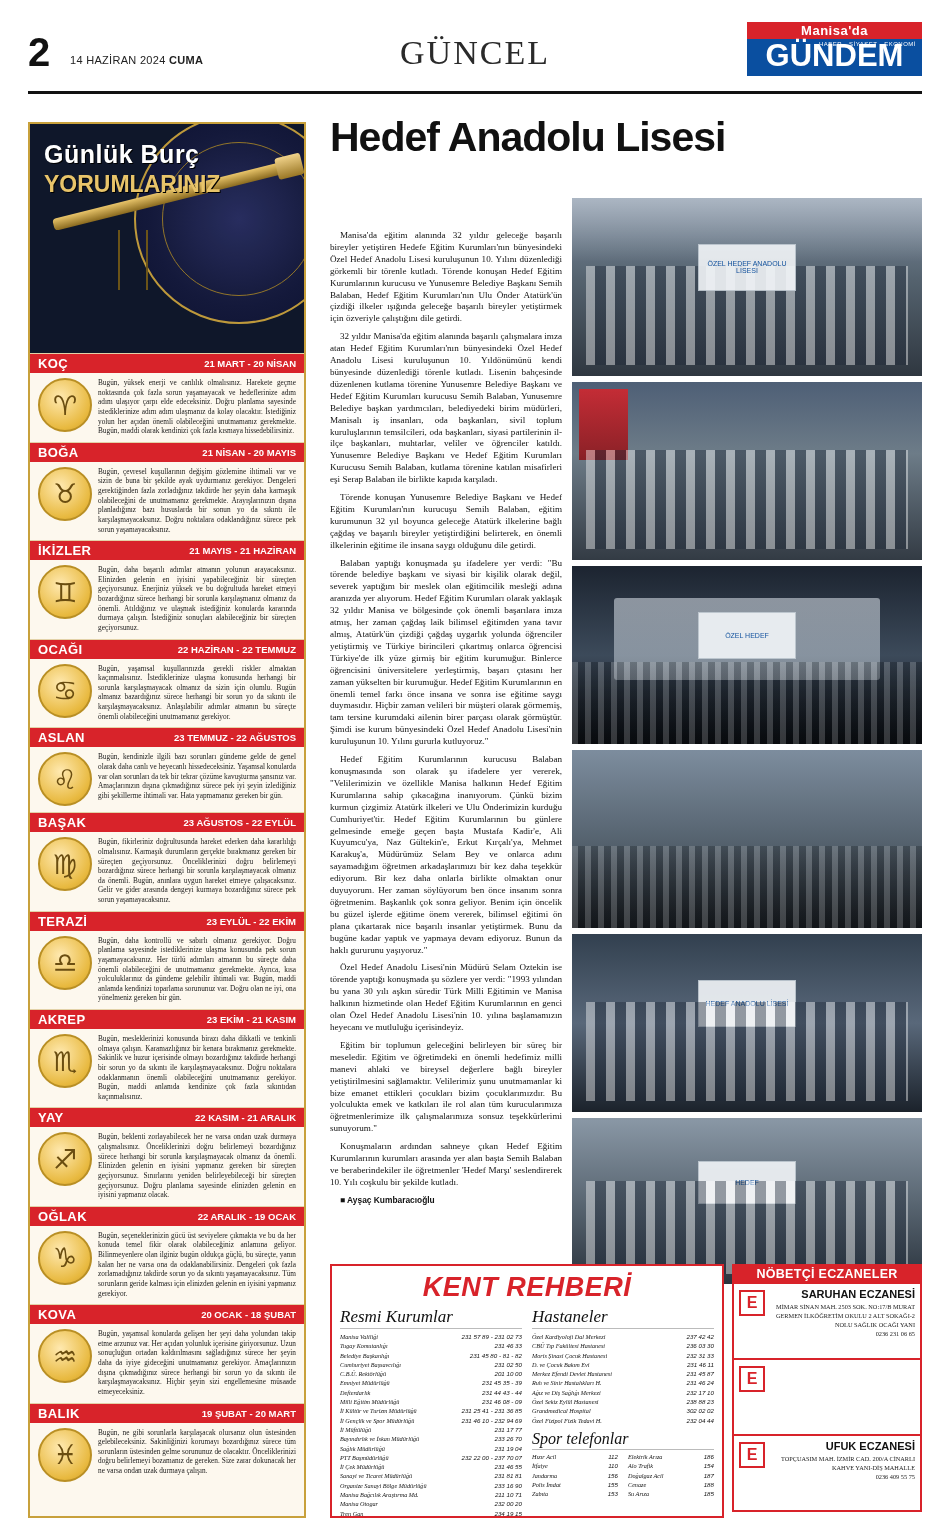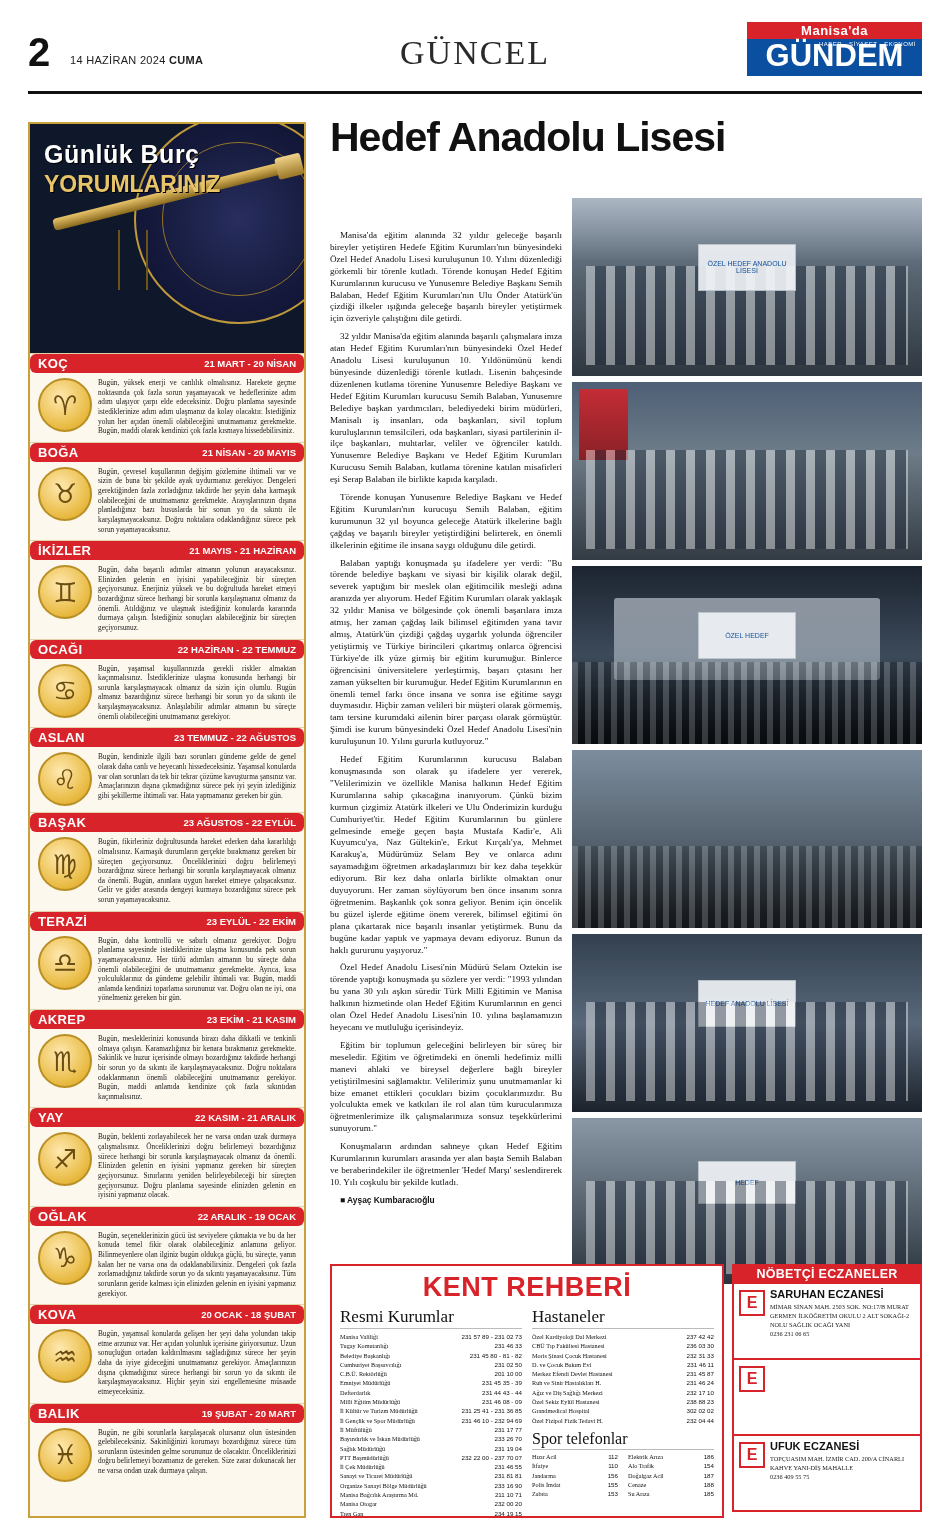--- a/index.html
+++ b/index.html
@@ -89,21 +89,20 @@
   .horo-title .l1 { font-size:25px; letter-spacing:.5px; text-shadow:1px 1px 0 #000; }
   .horo-title .l2 { font-size:23px; color:#e8c46a; margin-top:2px; text-shadow:1px 1px 0 #000; }
 
   .sign {
     border-top:1px solid #e3d2a8; padding:0 0 4px 0; position:relative;
   }
   .sign-bar {
     display:flex; align-items:center; justify-content:space-between;
     background:#d8232a; color:#fff; padding:2px 8px;
     font-family:"Liberation Sans", sans-serif;
-    border-radius:6px;
   }
   .sign-bar .nm { font-size:13px; font-weight:bold; letter-spacing:.4px; }
   .sign-bar .dt { font-size:9.5px; font-weight:bold; }
   .sign-body { display:flex; padding:5px 8px 2px 8px; gap:6px; }
   .sign-icon {
     flex:0 0 54px; width:54px; height:54px; border-radius:50%;
     background:radial-gradient(circle at 40% 35%, #ffe9b0, #e8b93f 70%, #c9992a 100%);
     border:2px solid #b98f24; display:flex; align-items:center; justify-content:center;
     color:#6a4d10; font-size:27px; font-family:"DejaVu Sans", sans-serif; line-height:1;
   }
@@ -155,21 +154,21 @@
     background:#f2f5f8; border:1px solid #c3ccd4; opacity:.9;
     display:flex; align-items:center; justify-content:center;
     font-family:"Liberation Sans", sans-serif; font-size:7px; color:#0a4fa0; text-align:center;
   }
   .ph-red { position:absolute; left:2%; top:4%; width:14%; height:40%;
     background:linear-gradient(180deg,#d8232a,#8e1015); opacity:.85; }
 
   
   .kent {
     position:absolute; left:330px; top:1246px; width:394px; height:254px;
-    border:2px solid #d8232a; background:#fff; padding:4px 8px;
+    border:2px solid #d8232a; background:#fff; padding:4px 8px;font-style:italic;
   }
   .kent h2 {
     margin:2px 0 4px 0; text-align:center; color:#d8232a;
     font-family:"Liberation Sans", sans-serif; font-size:27px; font-weight:bold;
     letter-spacing:.5px;
   }
   .kent-cols { display:flex; gap:10px; }
   .kent-col { flex:1 1 50%; }
   .kent-col h3 {
     margin:0 0 3px 0; font-family:"Liberation Serif", serif; font-weight:normal;
@@ -194,21 +193,21 @@
   }
   .ecz-item {
     border:2px solid #d8232a; border-top:0; padding:4px 5px; display:flex; gap:5px;
     height:76px; background:#fff;
   }
   .ecz-e {
     flex:0 0 26px; height:26px; border:2px solid #d8232a; color:#d8232a;
     font-family:"Liberation Sans", sans-serif; font-weight:bold; font-size:16px;
     display:flex; align-items:center; justify-content:center; margin-top:2px;
   }
-  .ecz-b { flex:1 1 auto; text-align:left; }
+  .ecz-b { flex:1 1 auto; text-align:right; }
   .ecz-b .t {
     font-family:"Liberation Sans", sans-serif; font-weight:bold; font-size:11px;
     color:#111; margin-bottom:2px;
   }
   .ecz-b .a { font-size:6.3px; line-height:1.45; color:#222; }
 </style>
 </head>
 <body>
 
 <div class="page">

